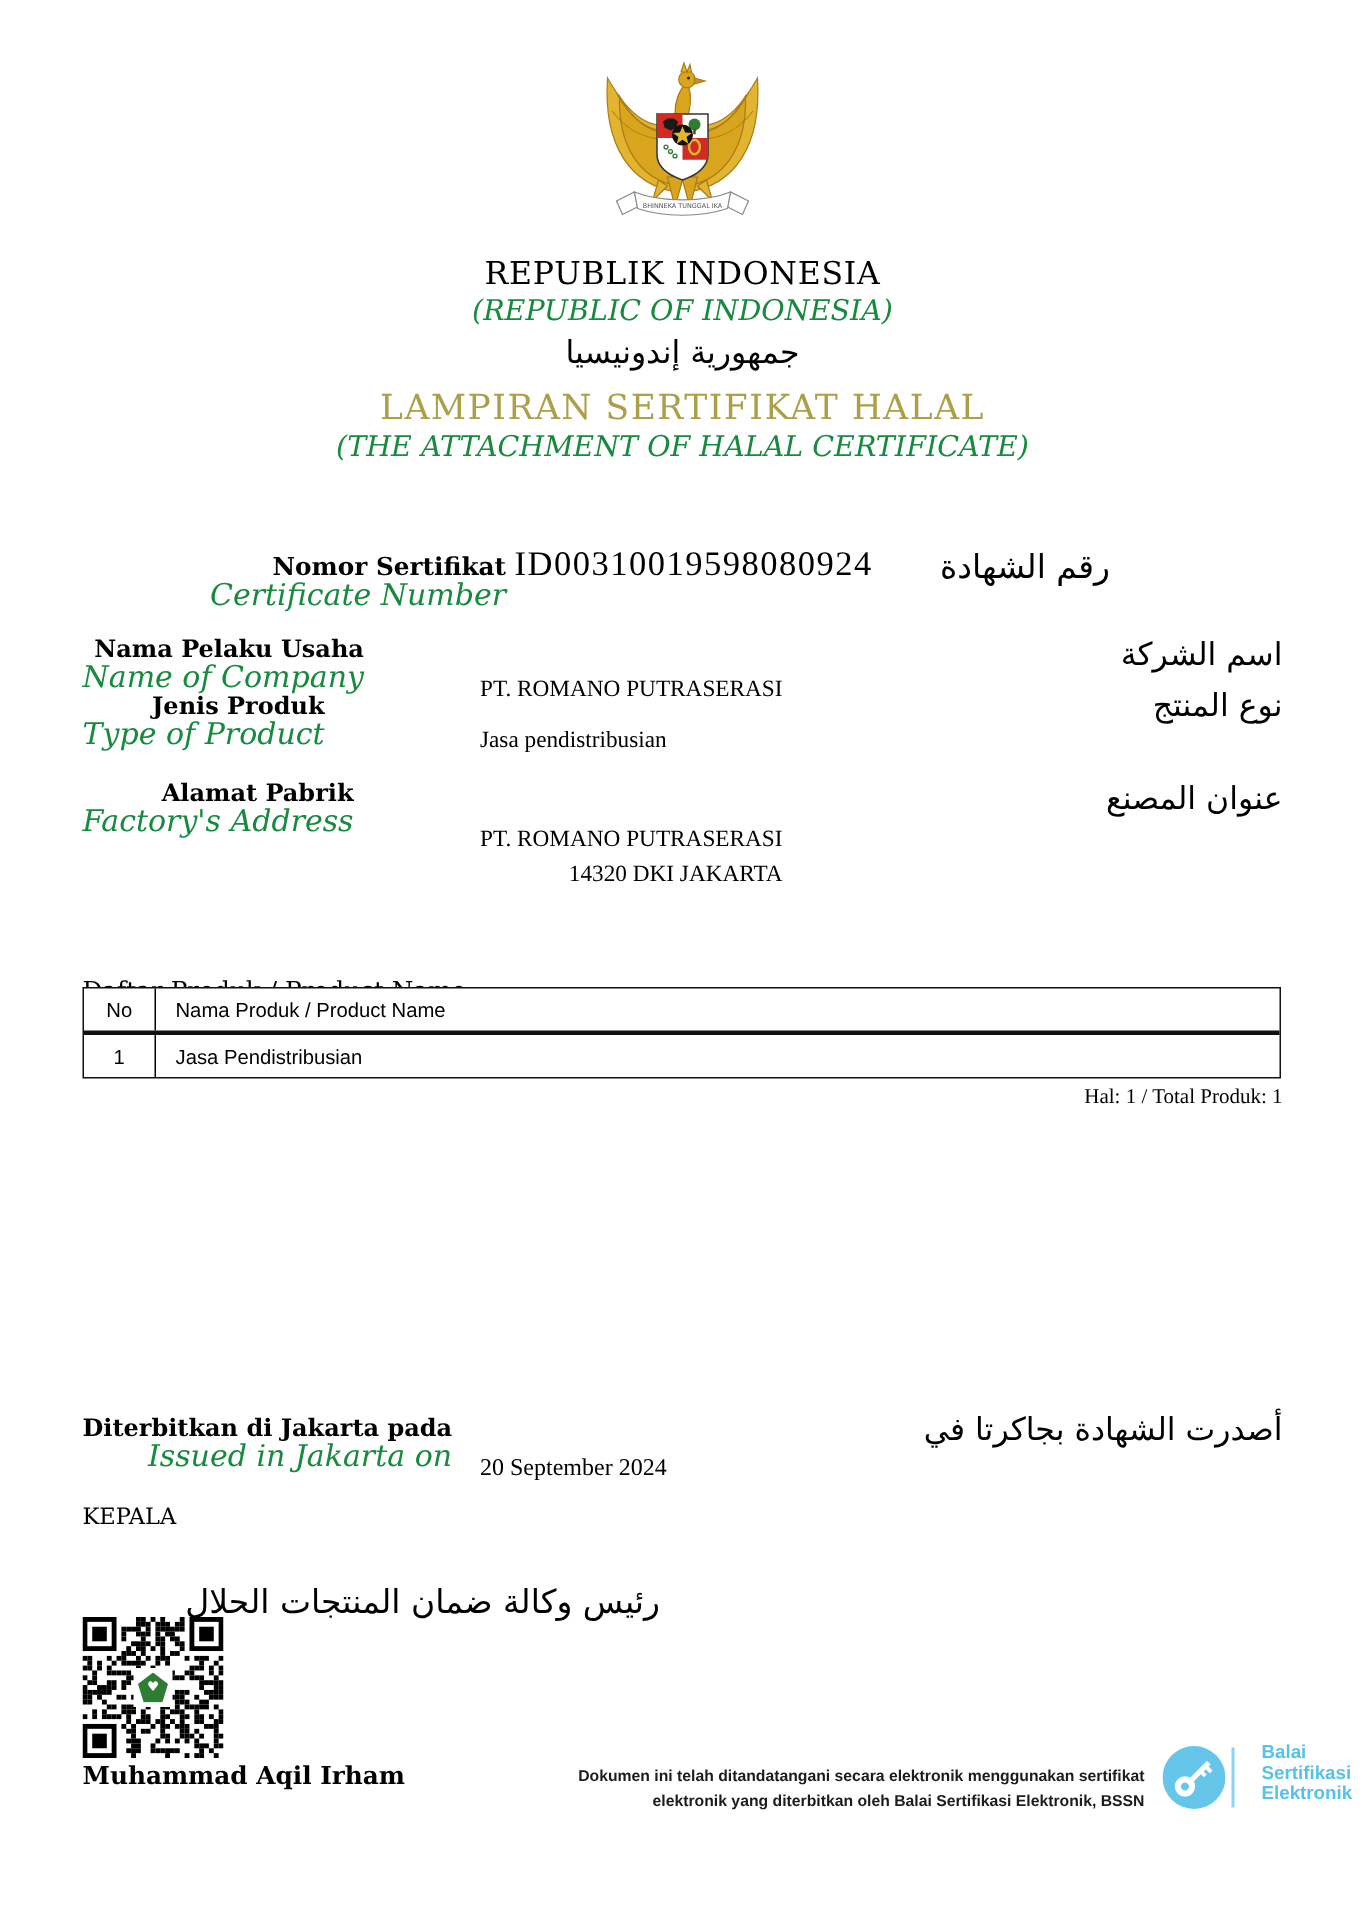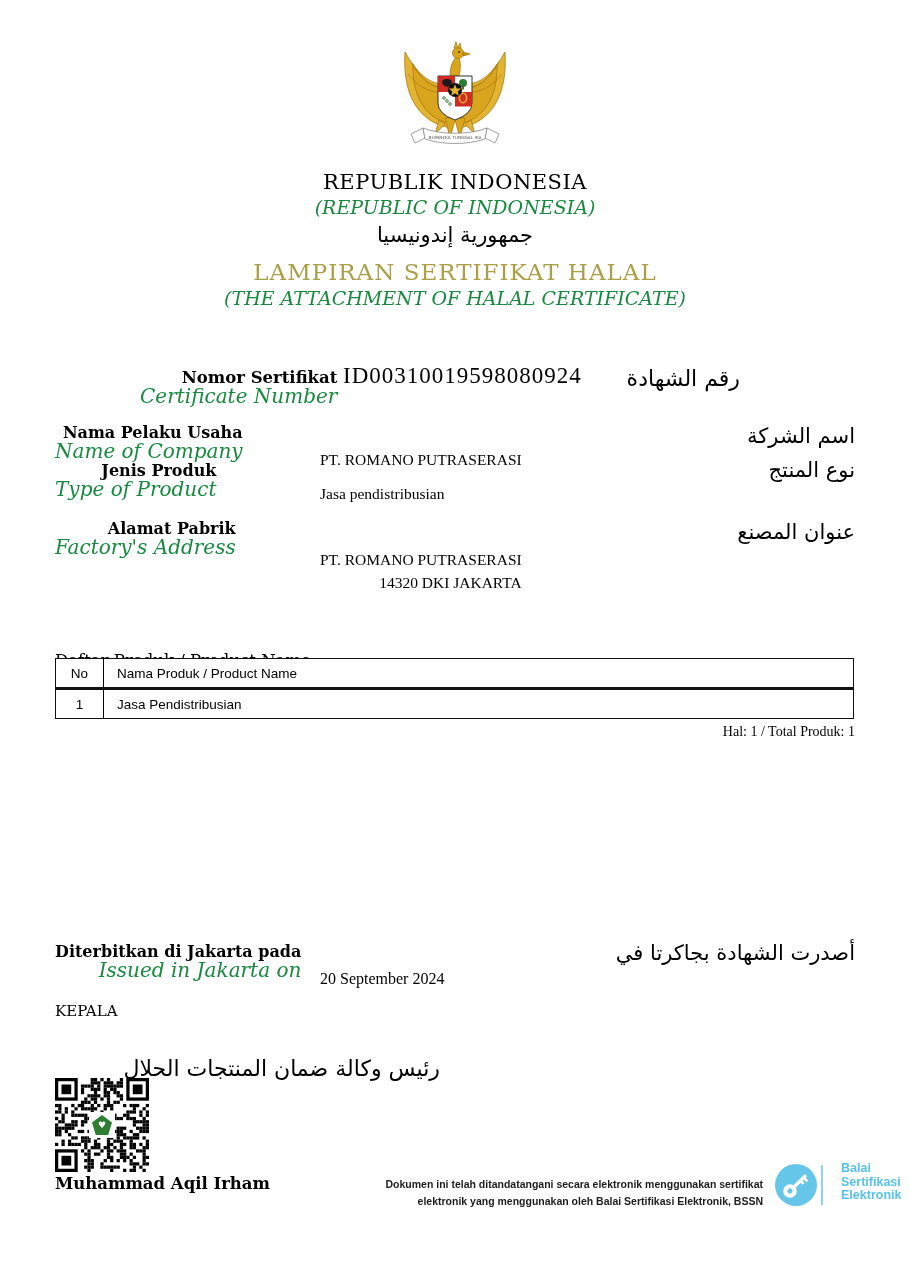--- a/index.html
+++ b/index.html
@@ -509,21 +509,21 @@
         </g>
       </svg>
     <div class="qr-logo">
       <div class="qr-pent">♥</div>
     </div>
   </div>
   <div class="abs sig-name">Muhammad Aqil Irham</div>
 
   <div class="foot-note">
     <div>Dokumen ini telah ditandatangani secara elektronik menggunakan sertifikat</div>
-    <div>elektronik yang menggunakan oleh Balai Sertifikasi Elektronik, BSSN</div>
+    <div>elektronik yang diterbitkan oleh Balai Sertifikasi Elektronik, BSSN</div>
   </div>
 
   <svg class="bse-circle" viewBox="0 0 42 42">
     <circle cx="21" cy="21" r="21" fill="#66c6ea"></circle>
     <g transform="rotate(45 21 21)" fill="#ffffff">
       <rect x="19.3" y="7" width="3.4" height="18"></rect>
       <rect x="22.5" y="9" width="4" height="2.6"></rect>
       <rect x="22.5" y="13.6" width="3" height="2.6"></rect>
       <circle cx="21" cy="29.5" r="6.8"></circle>
       <circle cx="21" cy="29.5" r="2.6" fill="#66c6ea"></circle>

